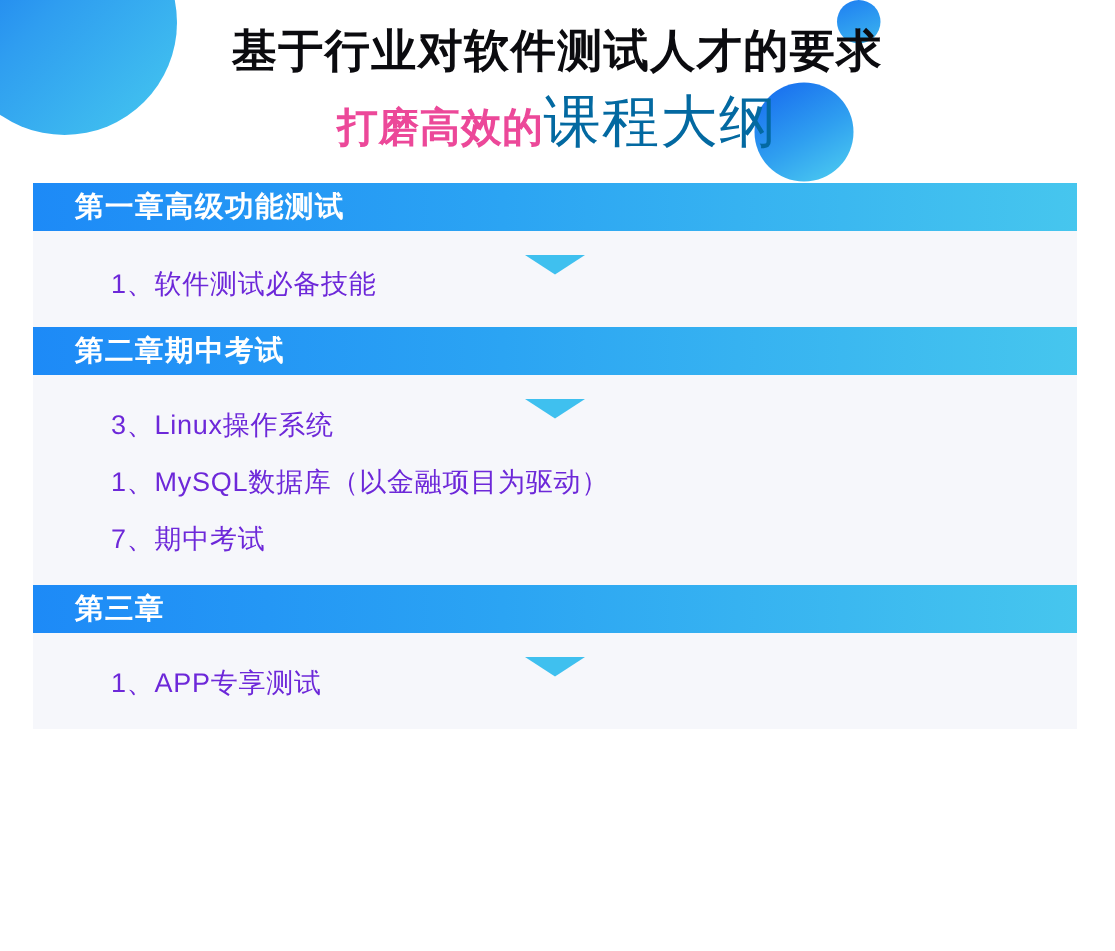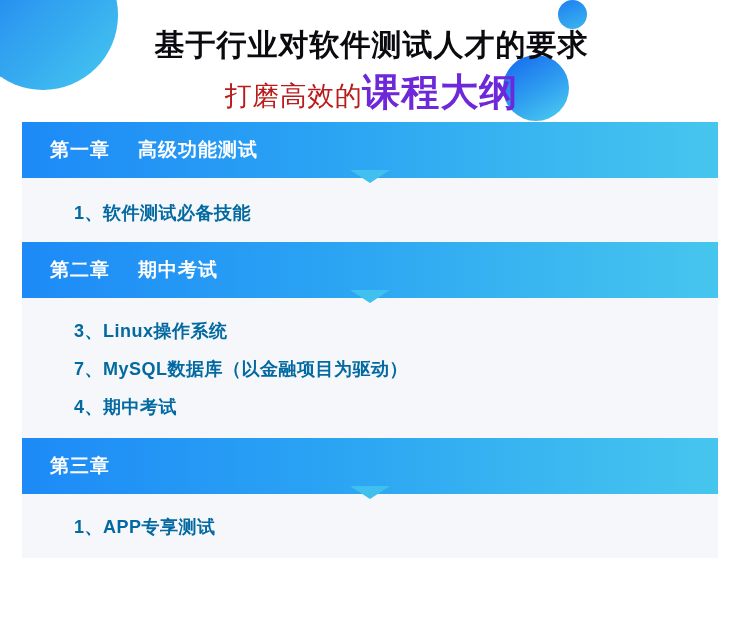--- a/index.html
+++ b/index.html
@@ -47,102 +47,101 @@
     width: 66px;
     height: 66px;
     background: linear-gradient(150deg, #1567ef 0%, #2f9ff0 55%, #4fd0f0 100%);
     z-index: 1;
   }
 
   
   .title-block {
     position: relative;
     z-index: 3;
-    padding-top: 24px;
+    padding-top: 14px;
     text-align: center;
   }
   .title-line-1 {
     font-size: 30px;
     font-weight: bold;
     color: #0b0b0f;
     letter-spacing: 1px;
     line-height: 42px;
     text-align: center;
   }
   .title-line-2 {
     line-height: 52px;
     text-align: center;
     white-space: nowrap;
   }
   .title-small {
     font-size: 27px;
-    font-weight: normal;
-    color: #b91c1c;
+    font-weight: bold;
+    color: #ec4899;
     letter-spacing: 0.5px;
   }
   .title-big {
     font-size: 38px;
-    font-weight: bold;
-    color: #6d28d9;
+    font-weight: normal;
+    color: #0369a1;
     letter-spacing: 1px;
   }
 
   
   .outline {
     position: absolute;
     left: 22px;
     top: 122px;
     width: 696px;
     z-index: 2;
   }
   .chapter {
     position: relative;
   }
   .chapter-header {
     position: relative;
-    height: 56px;
+    height: 32px;
     background: linear-gradient(90deg, #1d8af7 0%, #2ba4f3 45%, #46c6ee 100%);
     display: flex;
     align-items: center;
     overflow: visible;
   }
   .chapter-label {
     font-size: 19px;
     font-weight: bold;
     color: #ffffff;
     letter-spacing: 1px;
     margin-left: 28px;
   }
   .chapter-name {
     font-size: 19px;
     font-weight: bold;
     color: #ffffff;
     letter-spacing: 1px;
-    margin-left: 28px;
   }
   .notch {
     position: absolute;
     left: 328px;
     top: 48px;
     width: 0;
     height: 0;
     border-left: 20px solid transparent;
     border-right: 20px solid transparent;
     border-top: 13px solid #3fc0ef;
     z-index: 4;
   }
   .chapter-body {
     background: #f6f7fb;
     padding: 14px 0 12px 0;
   }
   .chapter-body.first { padding-top: 16px; padding-bottom: 10px; }
   .item {
     font-size: 18px;
-    font-weight: bold;
-    color: #0369a1;
+    font-weight: normal;
+    color: #6d28d9;
     letter-spacing: 0.5px;
     line-height: 38px;
     padding-left: 52px;
     white-space: nowrap;
   }
 </style>
 </head>
 <body>
 
 <div class="page">
@@ -172,22 +171,22 @@
     </div>
 
     <div class="chapter">
       <div class="chapter-header">
         <span class="chapter-label">第二章</span>
         <span class="chapter-name">期中考试</span>
         <span class="notch"></span>
       </div>
       <div class="chapter-body">
         <div class="item">3、Linux操作系统</div>
-        <div class="item">7、MySQL数据库（以金融项目为驱动）</div>
-        <div class="item">4、期中考试</div>
+        <div class="item">1、MySQL数据库（以金融项目为驱动）</div>
+        <div class="item">7、期中考试</div>
       </div>
     </div>
 
     <div class="chapter">
       <div class="chapter-header">
         <span class="chapter-label">第三章</span>
         <span class="notch"></span>
       </div>
       <div class="chapter-body">
         <div class="item">1、APP专享测试</div>

